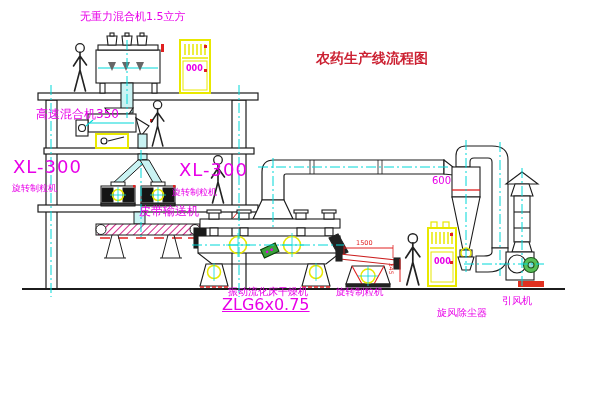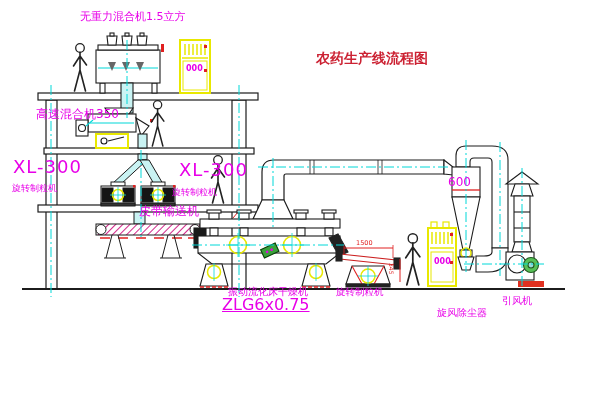--- a/index.html
+++ b/index.html
@@ -286,20 +286,20 @@
   <div class="lbl" style="left:139px;top:205px;font-size:12px;">皮带输送机</div>
 
   <div class="lbl" style="left:228px;top:287px;font-size:10px;">振动流化床干燥机</div>
   <div class="lbl" style="left:222px;top:297px;font-size:16px;text-decoration:underline;">ZLG6x0.75</div>
 
   <div class="lbl" style="left:336px;top:287px;font-size:9.5px;">旋转制粒机</div>
 
   <div class="lbl" style="left:437px;top:308px;font-size:10px;">旋风除尘器</div>
   <div class="lbl" style="left:502px;top:296px;font-size:10px;">引风机</div>
 
-  <div class="lbl" style="left:448px;top:176px;font-size:12px;">600</div>
+  <div class="lbl" style="left:432px;top:176px;font-size:10px;">600</div>
   <div class="lbl bold" style="left:186px;top:65px;font-size:8px;">000</div>
   <div class="lbl bold" style="left:434px;top:258px;font-size:8px;">000</div>
 
   <div class="lbl dim" style="left:356px;top:240px;font-size:6.5px;">1500</div>
   <div class="lbl dim" style="left:394px;top:263px;font-size:6px;transform:rotate(90deg);transform-origin:left top;">345</div>
 
 </div>
 
 </body></html>

